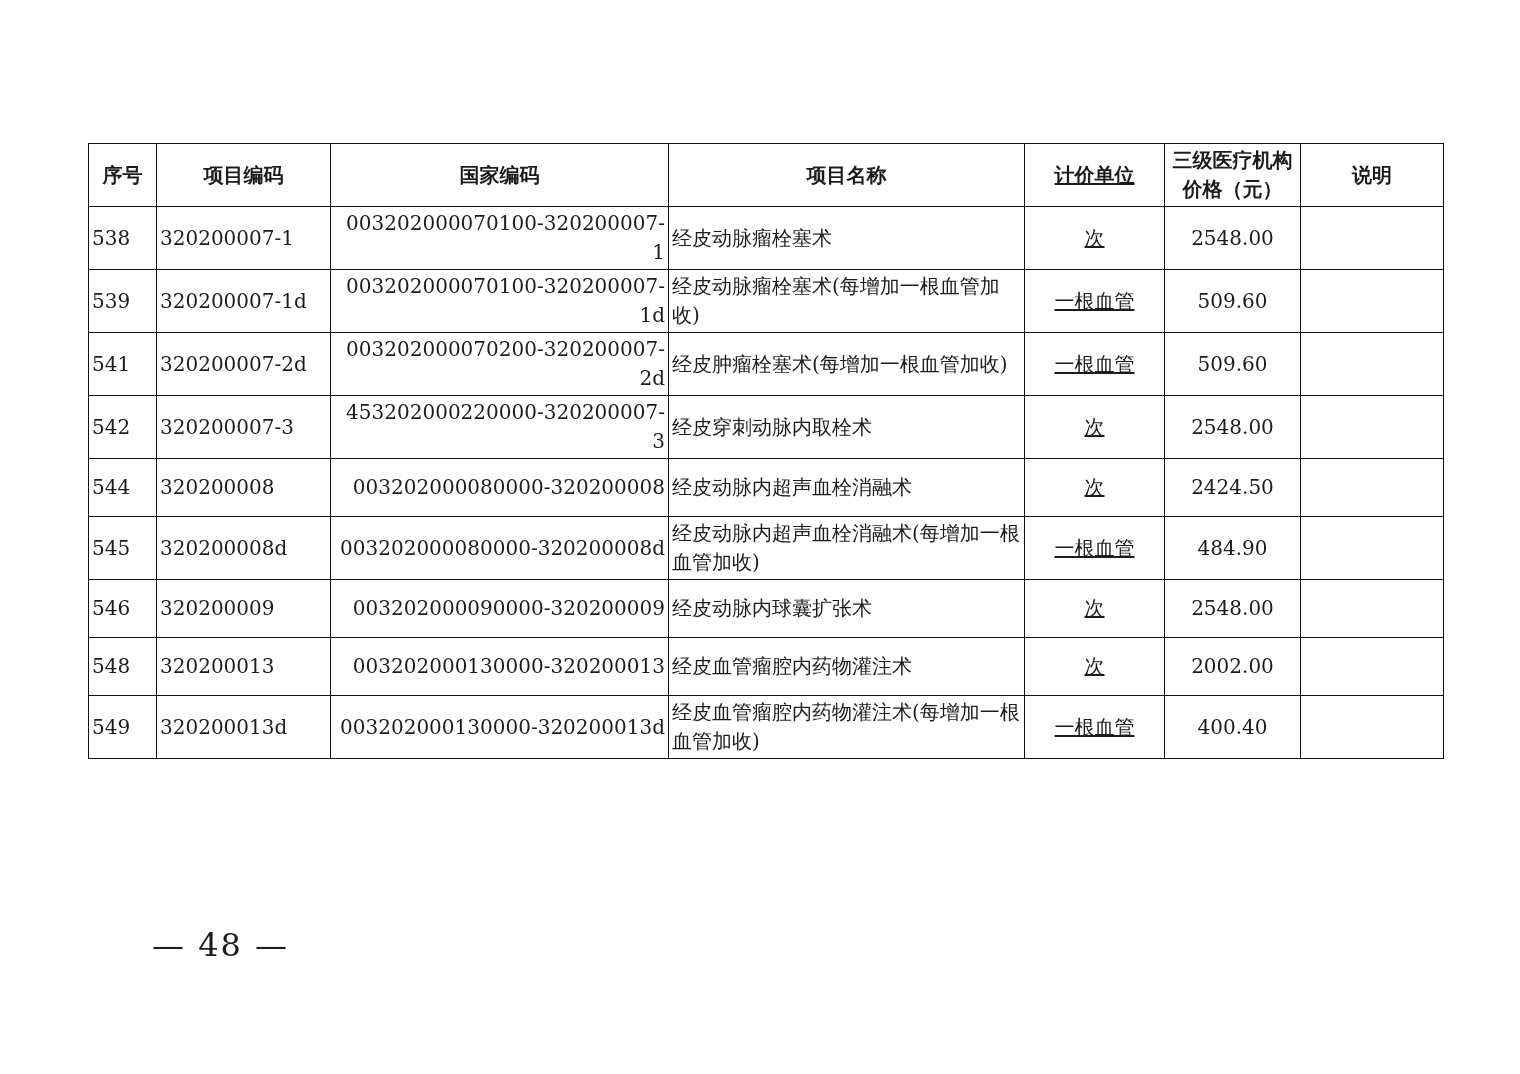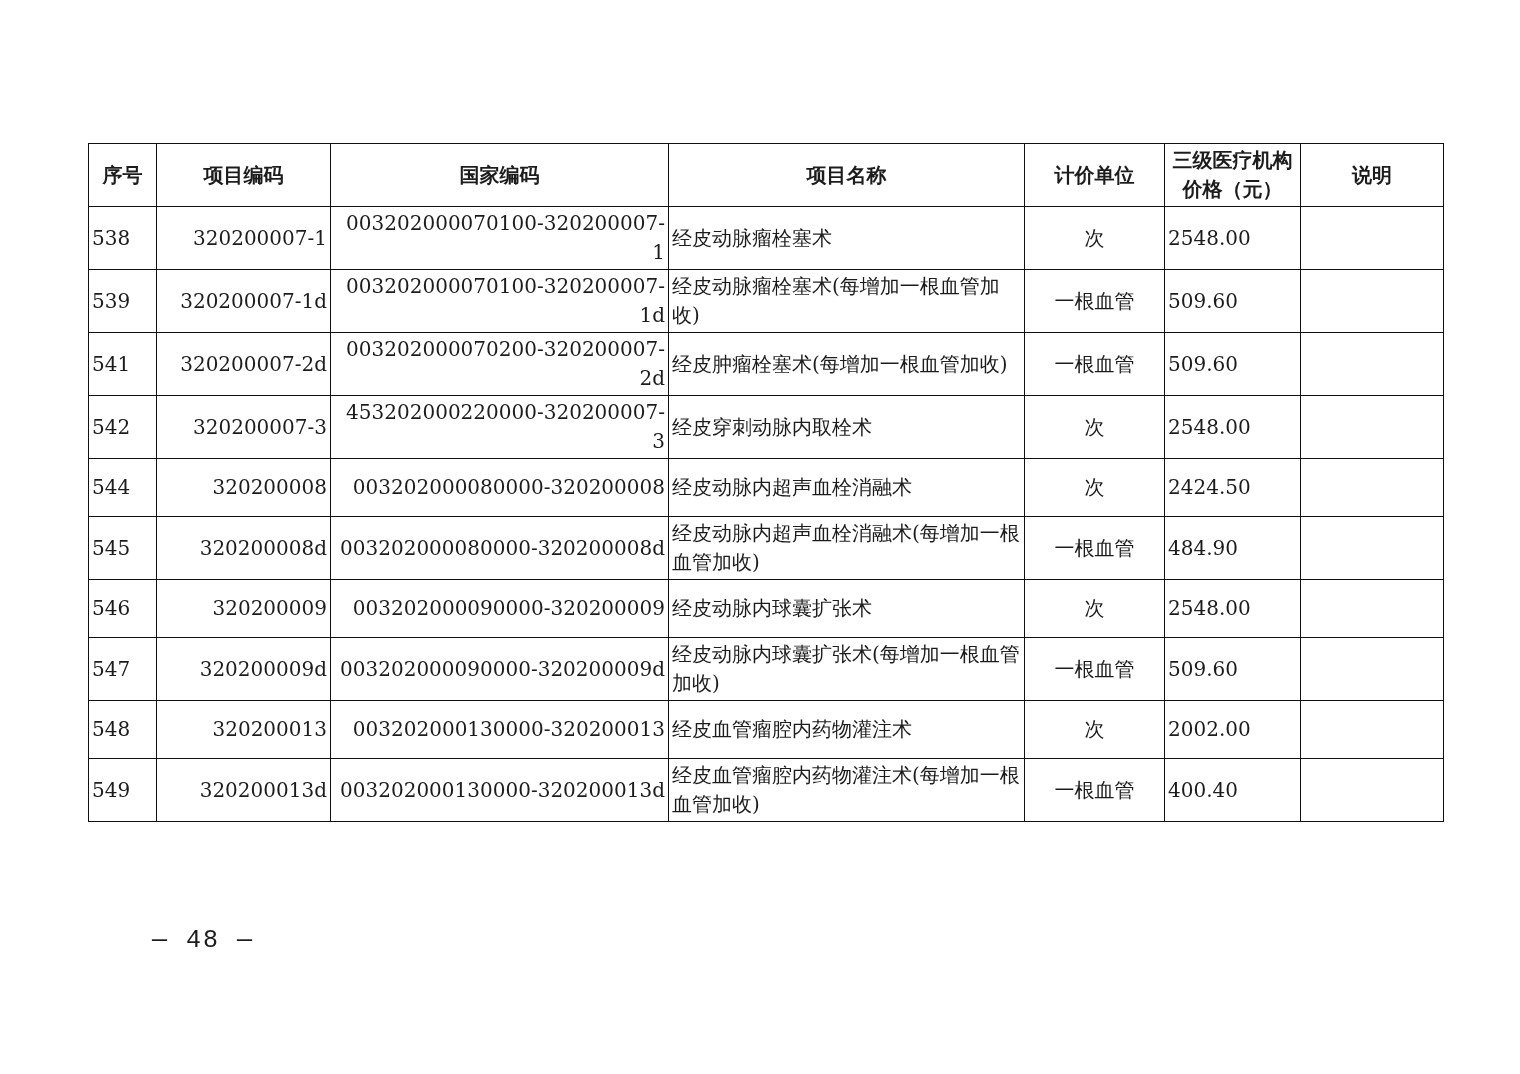--- a/index.html
+++ b/index.html
@@ -38,35 +38,34 @@
     font-weight: bold;
     font-size: 20px;
     text-align: center;
     padding: 2px 6px;
   }
   .price-table tbody td {
     height: 58px;
     padding: 2px 3px;
   }
   .col-seq   { }
-  .col-code  { text-align: right; }
+  .col-code  { text-align: left; }
   .col-national_code { text-align: right; }
   .col-name  { text-align: left; margin-left: 16px; }
-  .col-unit  { text-align: center; }
-  .col-price { }
+  .col-unit  { text-align: center; text-decoration: underline; }
+  .col-price { text-align: center; }
   .col-note  { text-align: center; }
   .page-number {
     position: absolute;
     left: 152px;
     top: 926px;
-    font-size: 25px;
+    font-size: 32px;
     color: #1c1c1c;
     letter-spacing: 2px;
     white-space: pre;
-    font-family: Liberation Mono, monospace;
   }
 </style>
 </head>
 <body>
 
 <div class="page">
 
   <table class="price-table">
     <colgroup>
       <col style="width:68px">
@@ -146,29 +145,20 @@
         <tr>
           <td class="col-seq">546</td>
           <td class="col-code">320200009</td>
           <td class="col-national_code">003202000090000-320200009</td>
           <td class="col-name">经皮动脉内球囊扩张术</td>
           <td class="col-unit">次</td>
           <td class="col-price">2548.00</td>
           <td class="col-note"></td>
         </tr>
         <tr>
-          <td class="col-seq">547</td>
-          <td class="col-code">320200009d</td>
-          <td class="col-national_code">003202000090000-320200009d</td>
-          <td class="col-name">经皮动脉内球囊扩张术(每增加一根血管加收)</td>
-          <td class="col-unit">一根血管</td>
-          <td class="col-price">509.60</td>
-          <td class="col-note"></td>
-        </tr>
-        <tr>
           <td class="col-seq">548</td>
           <td class="col-code">320200013</td>
           <td class="col-national_code">003202000130000-320200013</td>
           <td class="col-name">经皮血管瘤腔内药物灌注术</td>
           <td class="col-unit">次</td>
           <td class="col-price">2002.00</td>
           <td class="col-note"></td>
         </tr>
         <tr>
           <td class="col-seq">549</td>

